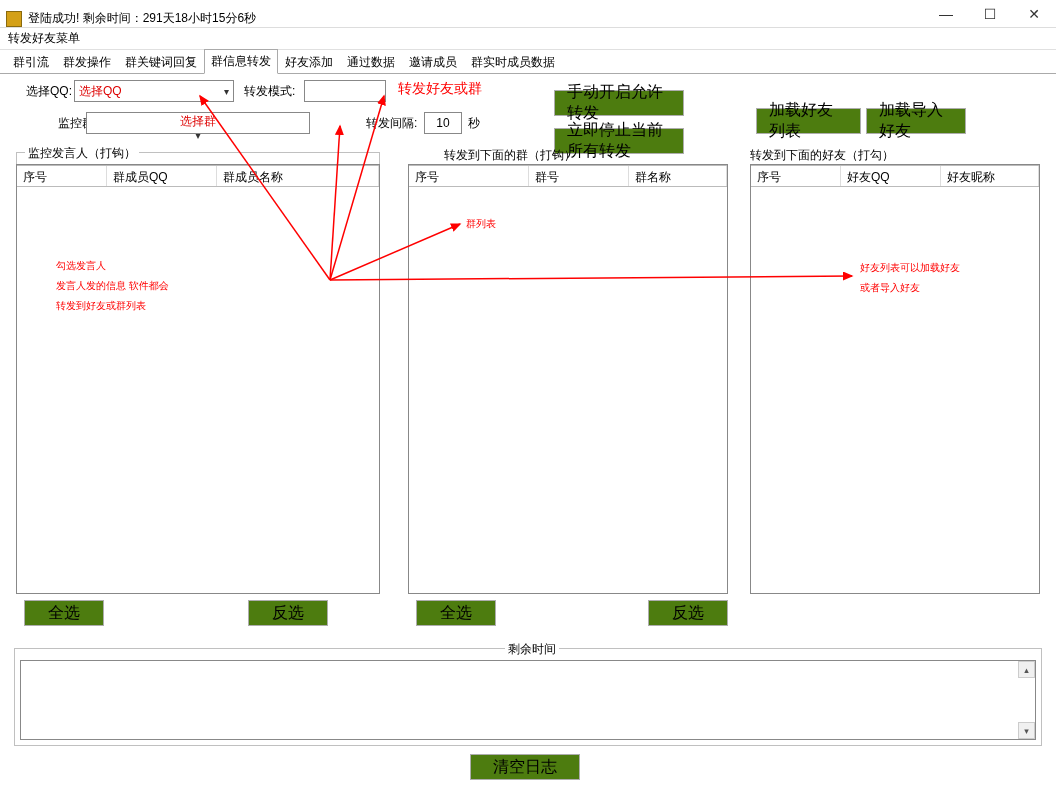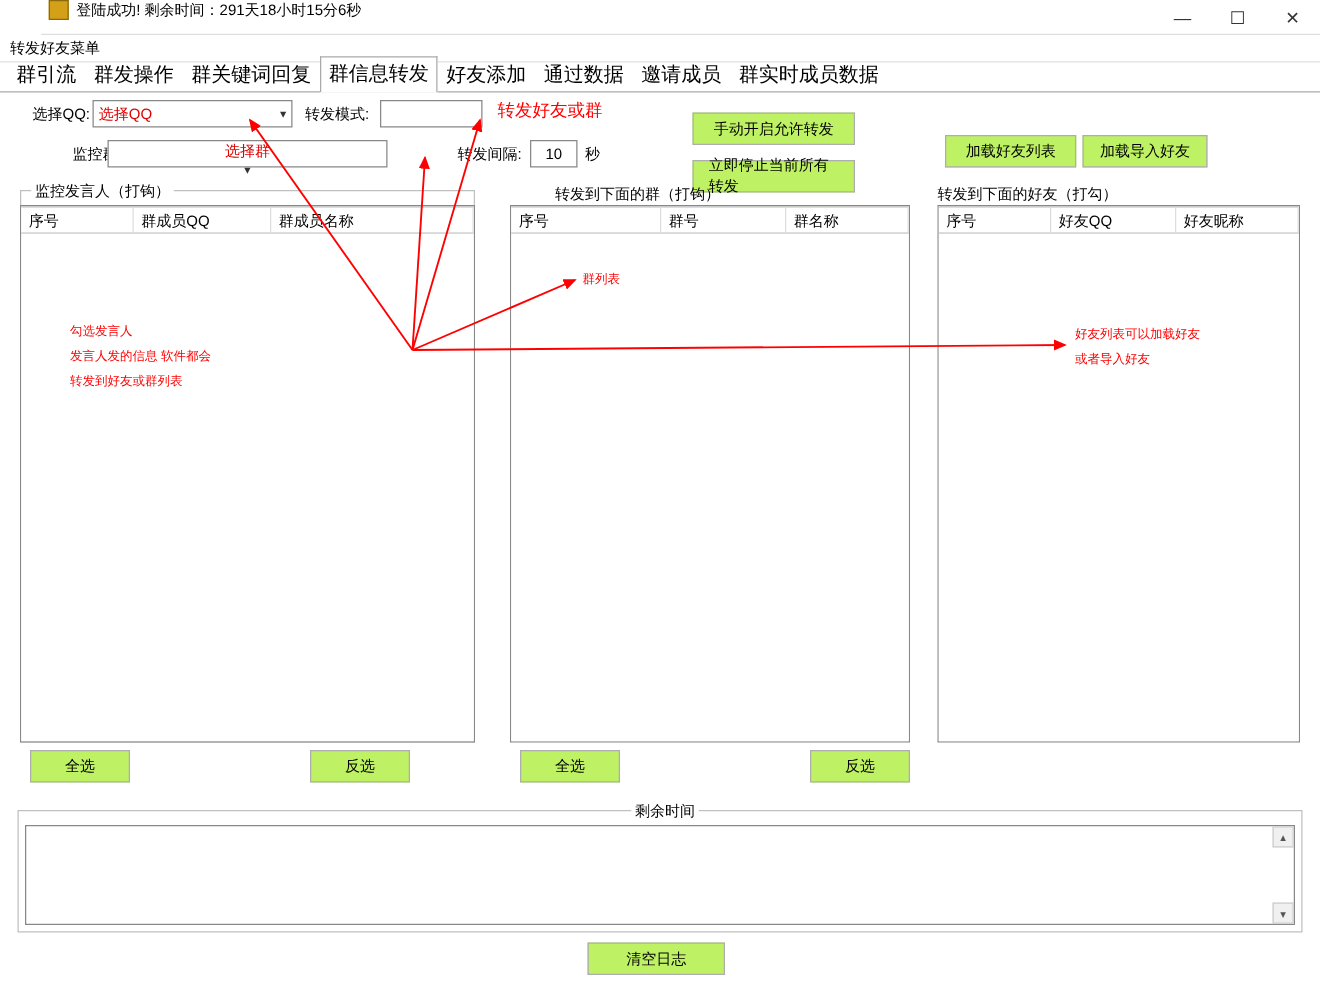--- a/index.html
+++ b/index.html
@@ -10,24 +10,23 @@
       width: 1056px;
       height: 800px;
       overflow: hidden;
       position: relative;
     }
     .titlebar {
       height: 28px;
       background: #fff;
       border-bottom: 1px solid #ddd;
       display: flex;
-      align-items: flex-start;
+      align-items: flex-end;
       padding-left: 6px;
       position: relative;
-      margin-left: 33px;
     }
     .titlebar .appicon {
       width: 16px; height: 16px;
       background: #d4a017;
       border: 1px solid #8a6a0e;
       margin-right: 6px;
     }
     .titlebar .title { color: #000; }
     .winctrls {
       position: absolute;
@@ -56,21 +55,21 @@
       display: flex;
       border-bottom: 1px solid #aaa;
       padding-left: 6px;
       height: 24px;
       align-items: flex-end;
     }
     .tab {
       padding: 3px 6px;
       border: 1px solid transparent;
       border-bottom: none;
-      font-size: 16px;
+      font-size: 12px;
       white-space: nowrap;
       position: relative;
       top: 1px;
     }
     .tab.active {
       border-color: #aaa;
       background: #fff;
       border-bottom: 1px solid #fff;
     }
     .form-row {
@@ -91,27 +90,27 @@
     .combo {
       justify-content: space-between;
     }
     .combo .placeholder { color: #d00; }
     .combo .arrow {
       color: #333;
       font-size: 10px;
     }
     .btn {
       border: 1px solid #adadad;
-      background: #bef264;
+      background: #4d7c0f;
       height: 26px;
       padding: 0 12px;
       display: inline-flex;
       align-items: center;
       justify-content: center;
-      font-size: 12px;
+      font-size: 16px;
     }
     .groupbox {
       position: absolute;
       border: 1px solid #c0c0c0;
     }
     .groupbox .legend {
       position: absolute;
       top: -8px;
       left: 8px;
       background: #fff;

